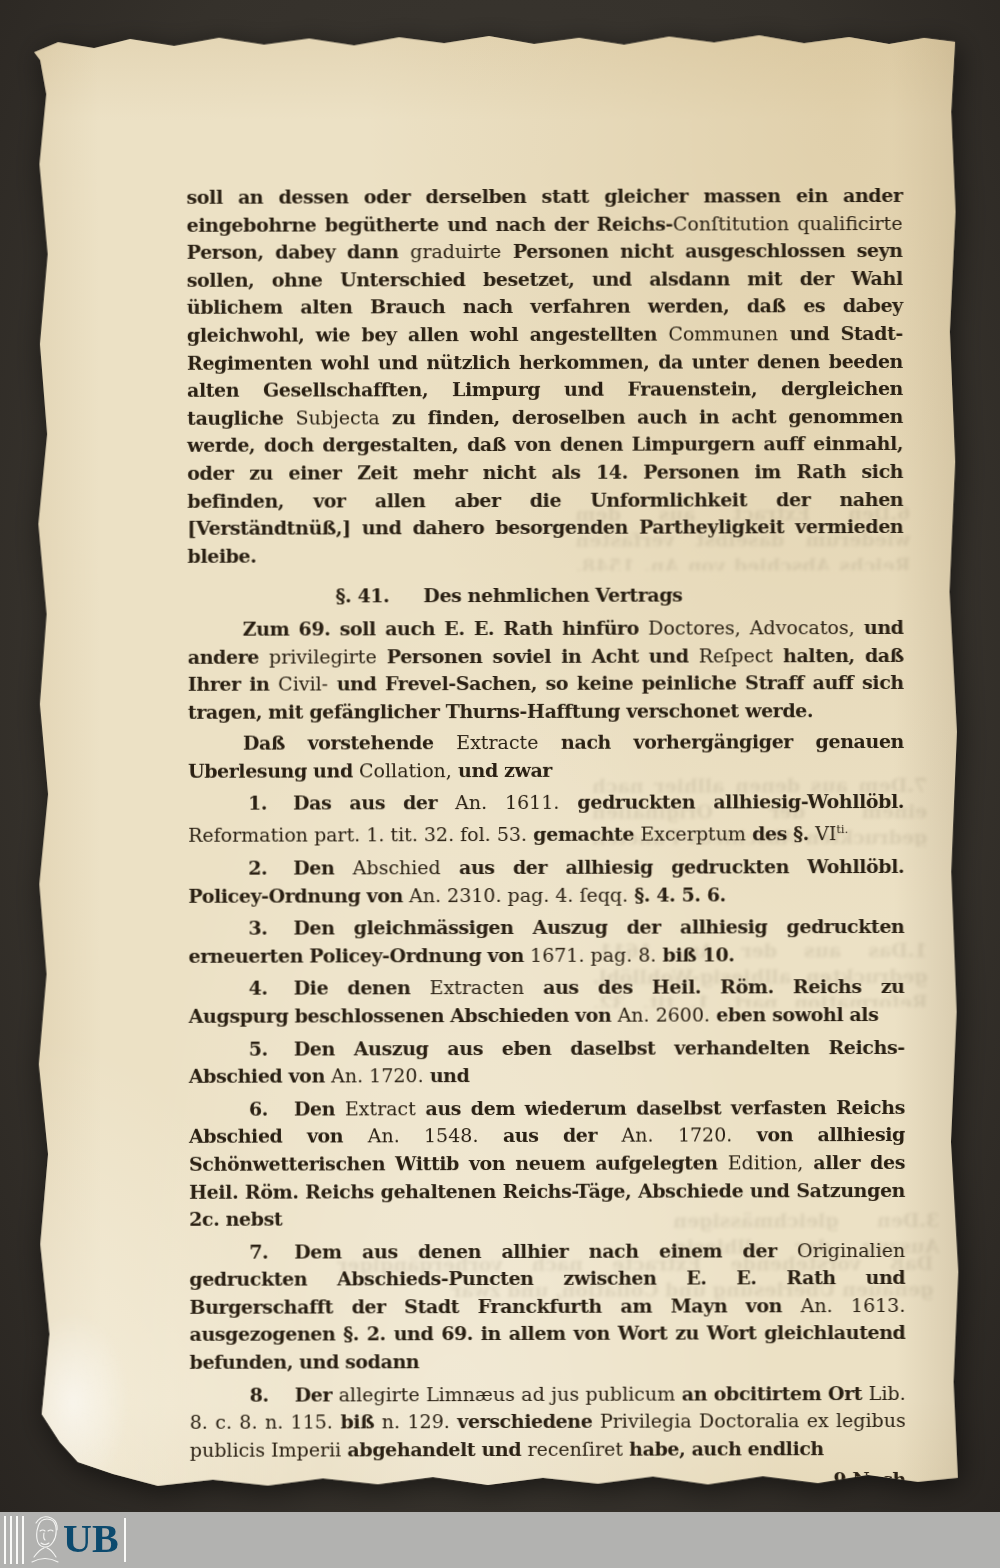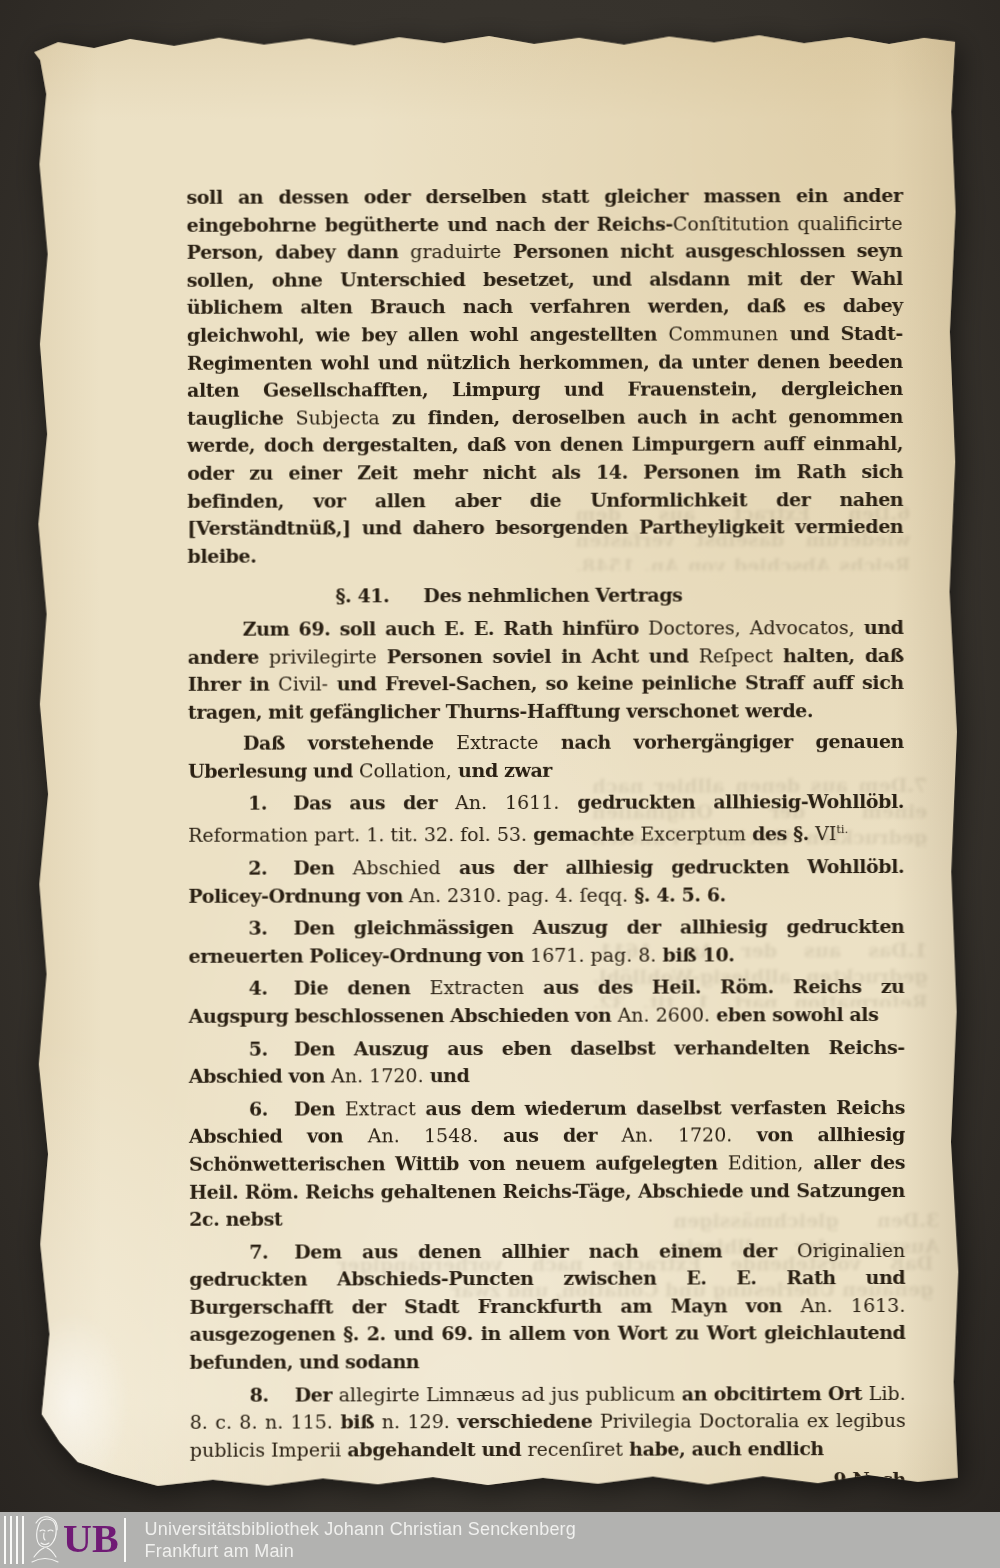--- a/index.html
+++ b/index.html
@@ -69,21 +69,21 @@
     position:absolute;left:0;bottom:0;width:1000px;height:56px;
     background:#b2b2b0;display:flex;align-items:center;
   }
   .logo-lines{
     width:22px;height:48px;margin-left:4px;flex:none;
     background:repeating-linear-gradient(90deg,#fafaf8 0 2px,rgba(0,0,0,0) 2px 6px);
   }
   .portrait{flex:none;margin-left:2px;}
   .ub{
     font-family:"Liberation Serif", serif;font-weight:700;font-size:40px;
-    color:#701a75;line-height:1;margin:0 3px 3px 1px;flex:none;
+    color:#0c4a6e;line-height:1;margin:0 3px 3px 1px;flex:none;
   }
   .sep{width:2px;height:44px;background:#fafaf8;margin:0 0 0 2px;flex:none;}
   .banner-text{
     font-family:"Liberation Sans", sans-serif;color:#f0f0ee;
     font-size:18px;line-height:22px;margin-left:19px;letter-spacing:.2px;
   }
 </style>
 </head>
 <body>
 
@@ -126,19 +126,15 @@
         <path d="M10 14 q2 -8 9 -8 q8 0 9 9 q1 8 -3 14 q-4 6 -9 5 q-6 -1 -7 -8 q-1 -7 1 -12"></path>
         <path d="M8 10 q6 -9 15 -5 q7 3 6 12"></path>
         <path d="M12 18 q3 -2 5 0 M20 18 q3 -2 5 0"></path>
         <path d="M16 20 q-1 5 1 7 M13 30 q4 3 8 0"></path>
         <path d="M6 44 q6 -8 10 -9 M28 44 q-5 -8 -9 -9"></path>
         <path d="M4 49 q13 -7 26 0"></path>
       </svg>
     </span>
     <span class="ub">UB</span>
     <div class="sep"></div>
-    <div class="banner-text">
-      <div>Universitätsbibliothek Johann Christian Senckenberg</div>
-      <div>Frankfurt am Main</div>
-    </div>
   </div>
 
 </div>
 
 </body></html>

